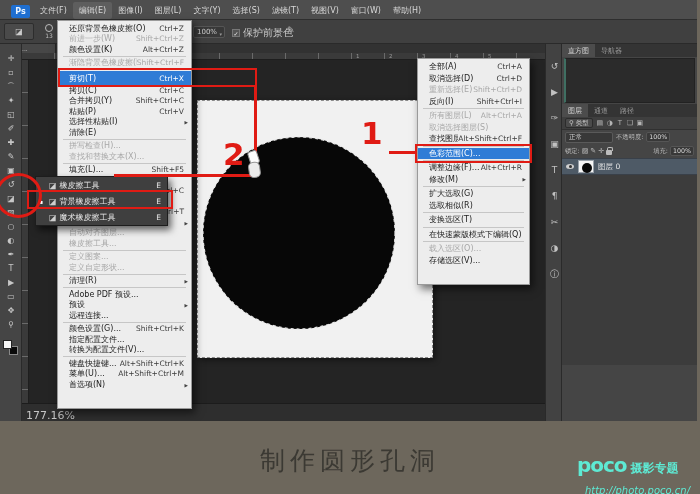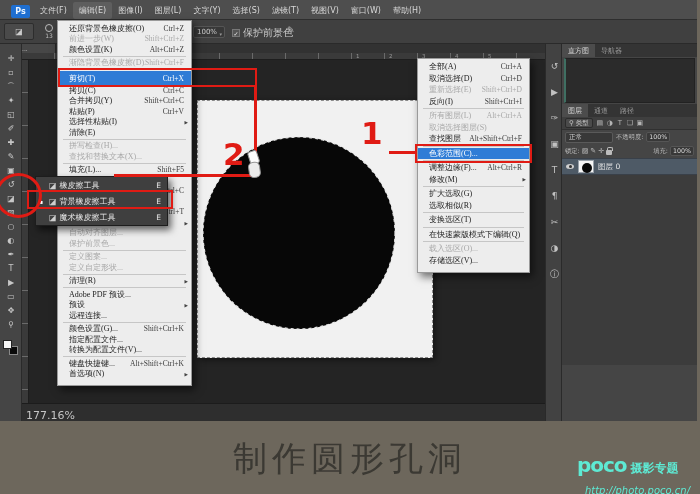--- a/index.html
+++ b/index.html
@@ -78,21 +78,21 @@
   .css-lock::before { content:""; position:absolute; left:1px; top:-3px; width:4px; height:3px; border:1px solid #bdbdbd; border-bottom:none; border-radius:2px 2px 0 0; }
   #layer-row { position:relative; height:17px; background:#4e5a66; display:flex; align-items:center; padding:0 4px; gap:4px; border-top:1px solid #394049; border-bottom:1px solid #394049; }
   .eye { width:8px; height:5px; background:#cfcfcf; border-radius:50%; position:relative; }
   .eye::after { content:""; position:absolute; left:2.5px; top:1px; width:3px; height:3px; background:#333; border-radius:50%; }
   #layer-thumb { width:16px; height:13px; background:#f5f5f5; border:1px solid #9aa2aa; position:relative; }
   #layer-thumb .dot { position:absolute; left:3px; top:1.5px; width:10px; height:10px; background:#080808; border-radius:50%; }
   #layer-name { font-size:7.5px; color:#e8e8e8; }
   #layers-empty { height:190px; background:#3c3c3c; }
 
   
-  .menu { position:absolute; background:#ededed; border:1px solid #9a9a9a; box-shadow:3px 4px 8px rgba(0,0,0,.55); z-index:30; padding:2px 0 6px;font-family:Liberation Serif, serif; }
+  .menu { position:absolute; background:#ededed; border:1px solid #9a9a9a; box-shadow:3px 4px 8px rgba(0,0,0,.55); z-index:30; padding:2px 0 18px; }
   .mrow { display:flex; align-items:center; height:10.5px; padding:0 7px 0 11px; font-size:8px; color:#222; white-space:nowrap; position:relative; }
   .mrow .ml { flex:1 1 auto; padding-right:8px; overflow:hidden; }
   .mrow .ms { color:#3a3a3a; font-size:7.5px; }
   .mrow.disabled, .mrow.disabled .ms { color:#a8a8a8; }
   .mrow.highlight { background:#2f7cd6; color:#fff; height:14px; }
   .mrow.highlight .ms { color:#fff; }
   .mrow.sub::after { content:"▶"; font-size:4.5px; position:absolute; right:3px; top:3.5px; color:#444; }
   .msep { height:1px; background:#c6c6c6; margin:1px 5px; }
   #edit-menu { left:57px; top:20px; width:135px; }
   #select-menu { left:417px; top:58px; width:113px; }
@@ -117,21 +117,21 @@
   #anno-hline1 { position:absolute; left:389px; top:151px; width:27px; height:2.5px; background:#e01b14; z-index:50; }
   .anno-num { position:absolute; color:#e01b14; font-size:31px; font-weight:600; z-index:55; line-height:1; }
   #anno-num1 { left:361px; top:118px; }
   #anno-num2 { left:223px; top:139px; }
   #eraser-cursor { position:absolute; left:246px; top:150px; width:22px; height:36px; z-index:60; transform:rotate(-18deg); }
   .ec-top { position:absolute; left:6px; top:0; width:10px; height:14px; background:#fdfdfd; border:1px solid #949494; border-radius:3px; }
   .ec-bot { position:absolute; left:2px; top:11px; width:12px; height:16px; background:#ececec; border:1px solid #949494; border-radius:5px; transform:rotate(10deg); }
 
   
   #footer { position:absolute; left:0; top:421px; width:700px; height:73px; background:#6d675c; }
-  #caption { position:absolute; left:0; top:15px; width:700px; text-align:center; font-size:34px; font-weight:500; letter-spacing:5px; color:#3b3933; }
+  #caption { position:absolute; left:0; top:23px; width:700px; text-align:center; font-size:25px; font-weight:500; letter-spacing:5px; color:#3b3933; }
   #brand { position:absolute; right:10px; top:34px; text-align:left; color:#5eead4; }
   #brand-row { display:flex; align-items:baseline; gap:4px; }
   #brand-name { font-size:20px; font-weight:bold; letter-spacing:-1px; line-height:1; }
   #brand-tag { font-size:12px; font-weight:bold; }
   #brand-url { font-size:10px; margin-top:8px; padding-left:8px;font-style:italic; }
 </style>
 </head>
 <body>
 
 <div id="stage">
@@ -375,21 +375,21 @@
         </div>
         <div class="mrow sub">
           <span class="ml">变换</span>
           <span class="ms"></span>
         </div>
         <div class="mrow disabled">
           <span class="ml">自动对齐图层...</span>
           <span class="ms"></span>
         </div>
         <div class="mrow disabled">
-          <span class="ml">保护前景色...</span>
+          <span class="ml">橡皮擦工具...</span>
           <span class="ms"></span>
         </div>
         <div class="msep"></div>
         <div class="mrow disabled">
           <span class="ml">定义图案...</span>
           <span class="ms"></span>
         </div>
         <div class="mrow disabled">
           <span class="ml">定义自定形状...</span>
           <span class="ms"></span>
@@ -422,20 +422,24 @@
           <span class="ms"></span>
         </div>
         <div class="mrow">
           <span class="ml">转换为配置文件(V)...</span>
           <span class="ms"></span>
         </div>
         <div class="msep"></div>
         <div class="mrow">
           <span class="ml">键盘快捷键...</span>
           <span class="ms">Alt+Shift+Ctrl+K</span>
+        </div>
+        <div class="mrow">
+          <span class="ml">菜单(U)...</span>
+          <span class="ms">Alt+Shift+Ctrl+M</span>
         </div>
         <div class="mrow sub">
           <span class="ml">首选项(N)</span>
           <span class="ms"></span>
         </div>
       </div>
 
     <div id="select-menu" class="menu">
 
     <div class="mrow">

